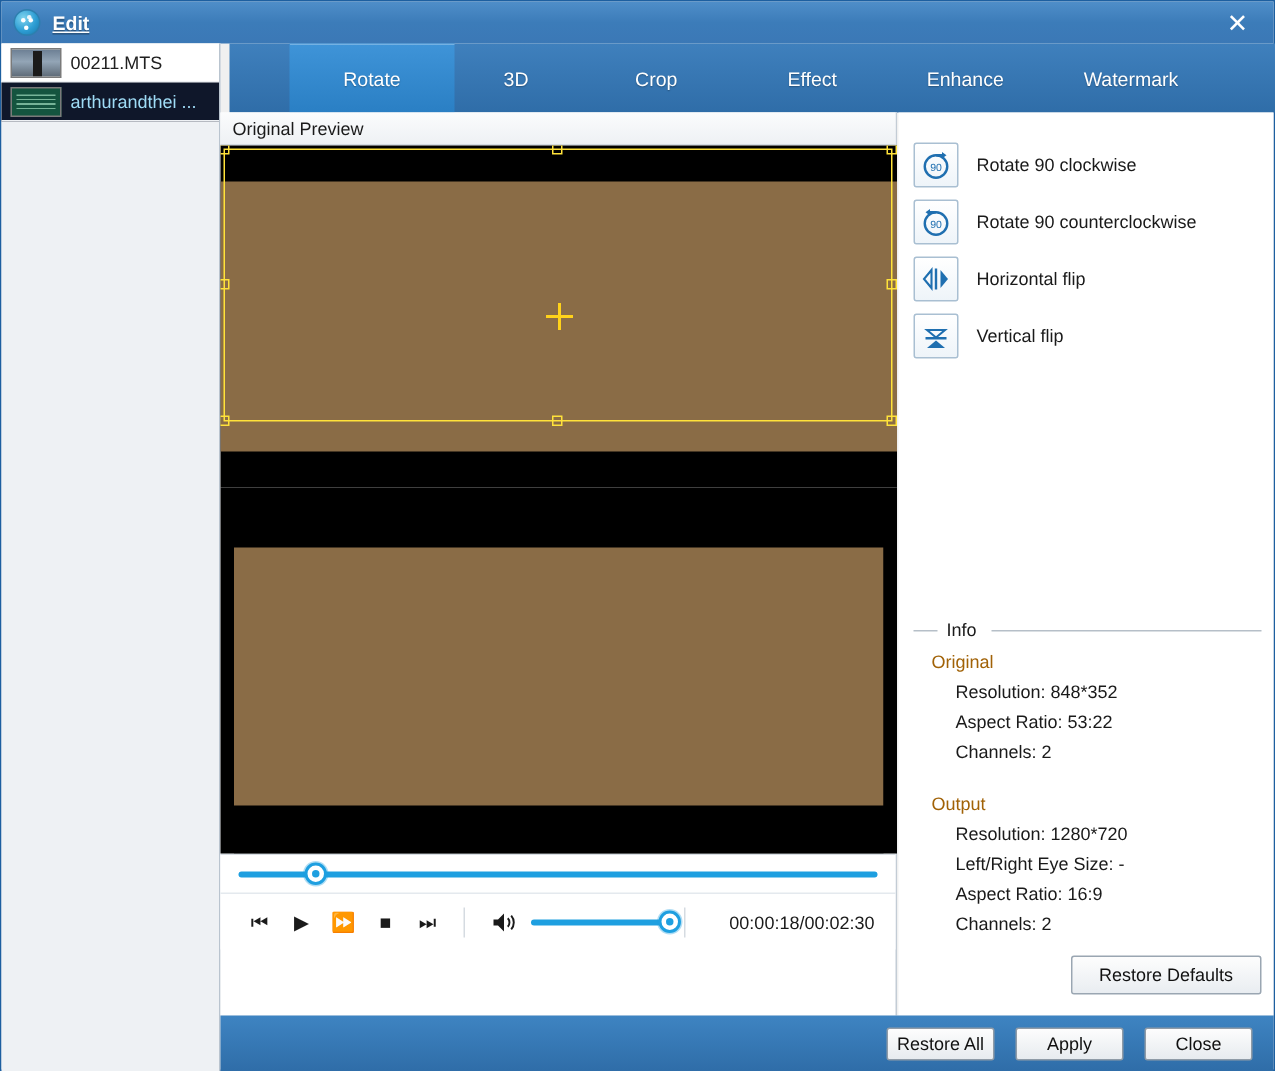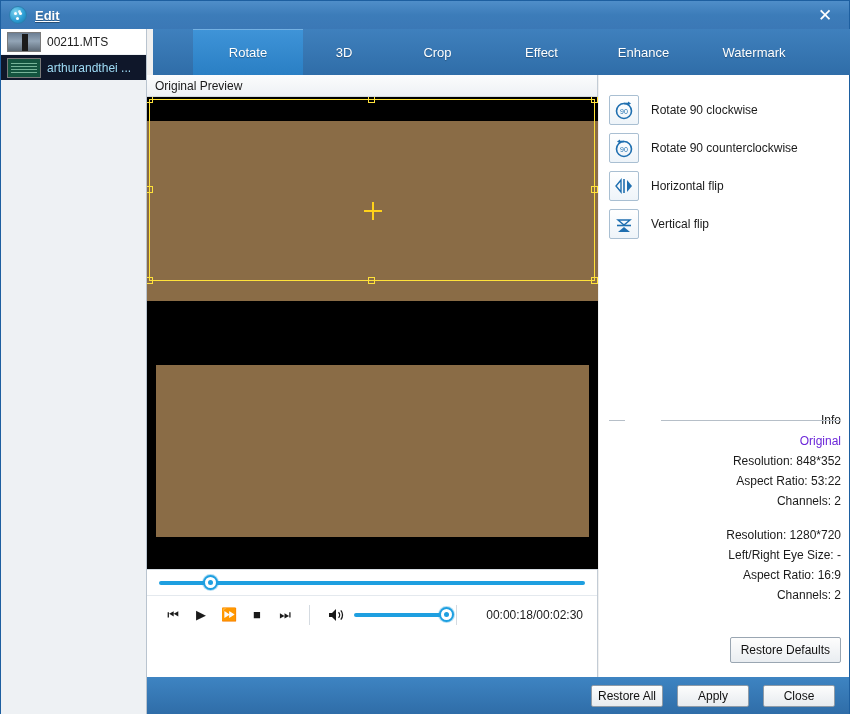--- a/index.html
+++ b/index.html
@@ -201,39 +201,39 @@
     width: 30px; height: 30px; flex: 0 0 30px;
     border: 1px solid #a9bfd2; border-radius: 2px;
     background: linear-gradient(to bottom, #ffffff 0%, #eef4f9 100%);
     display: flex; align-items: center; justify-content: center;
     color: #1f6fb0;
   }
   .opt-label { margin-left: 12px; font-size: 12px; color: #1a1a1a; }
 
   
   #info {
-    position: absolute; left: 10px; top: 338px; width: 232px; text-align: right;
+    position: absolute; left: 10px; top: 338px; width: 232px;
   }
   #info-legend {
     position: relative; font-size: 12px; color: #1a1a1a;
     padding-left: 22px; height: 14px;
   }
   #info-legend::before {
     content:""; position:absolute; left:0; top:7px; width:16px; height:1px; background:#b6bfc8;
   }
   #info-legend::after {
     content:""; position:absolute; left:52px; right:0; top:7px; height:1px; background:#b6bfc8;
   }
-  .info-head { font-size: 12px; color: #6d28d9; margin: 7px 0 0 12px; }
+  .info-head { font-size: 12px; color: #a16207; margin: 7px 0 0 12px; }
   .info-line { font-size: 12px; color: #1a1a1a; margin: 6px 0 0 28px; }
   .info-gap { height: 14px; }
 
   #restore-defaults {
     position: absolute; right: 8px; bottom: 14px;
-    padding: 5px 10px; font-size: 12px; color: #111;
+    padding: 5px 18px; font-size: 12px; color: #111;
     background: linear-gradient(to bottom, #fdfdfd 0%, #e9edf1 100%);
     border: 1px solid #9aa6b2; border-radius: 2px; cursor: pointer;
   }
 
   
   #bottombar {
     position: absolute; left: 146px; top: 676px; width: 702px; height: 37px;
     background: linear-gradient(to bottom, #3e84c2 0%, #2f6da8 100%);
     display: flex; align-items: center; justify-content: flex-end; padding-left: 8px;
   }
@@ -379,20 +379,21 @@
       <div class="opt-label">Vertical flip</div>
     </div>
 
     <div id="info">
       <div id="info-legend">Info</div>
       <div class="info-head">Original</div>
       <div class="info-line">Resolution: 848*352</div>
       <div class="info-line">Aspect Ratio: 53:22</div>
       <div class="info-line">Channels: 2</div>
       <div class="info-gap"></div>
+      <div class="info-head">Output</div>
       <div class="info-line">Resolution: 1280*720</div>
       <div class="info-line">Left/Right Eye Size: -</div>
       <div class="info-line">Aspect Ratio: 16:9</div>
       <div class="info-line">Channels: 2</div>
     </div>
 
     <div id="restore-defaults">Restore Defaults</div>
   </div>
 
   <div id="bottombar">

